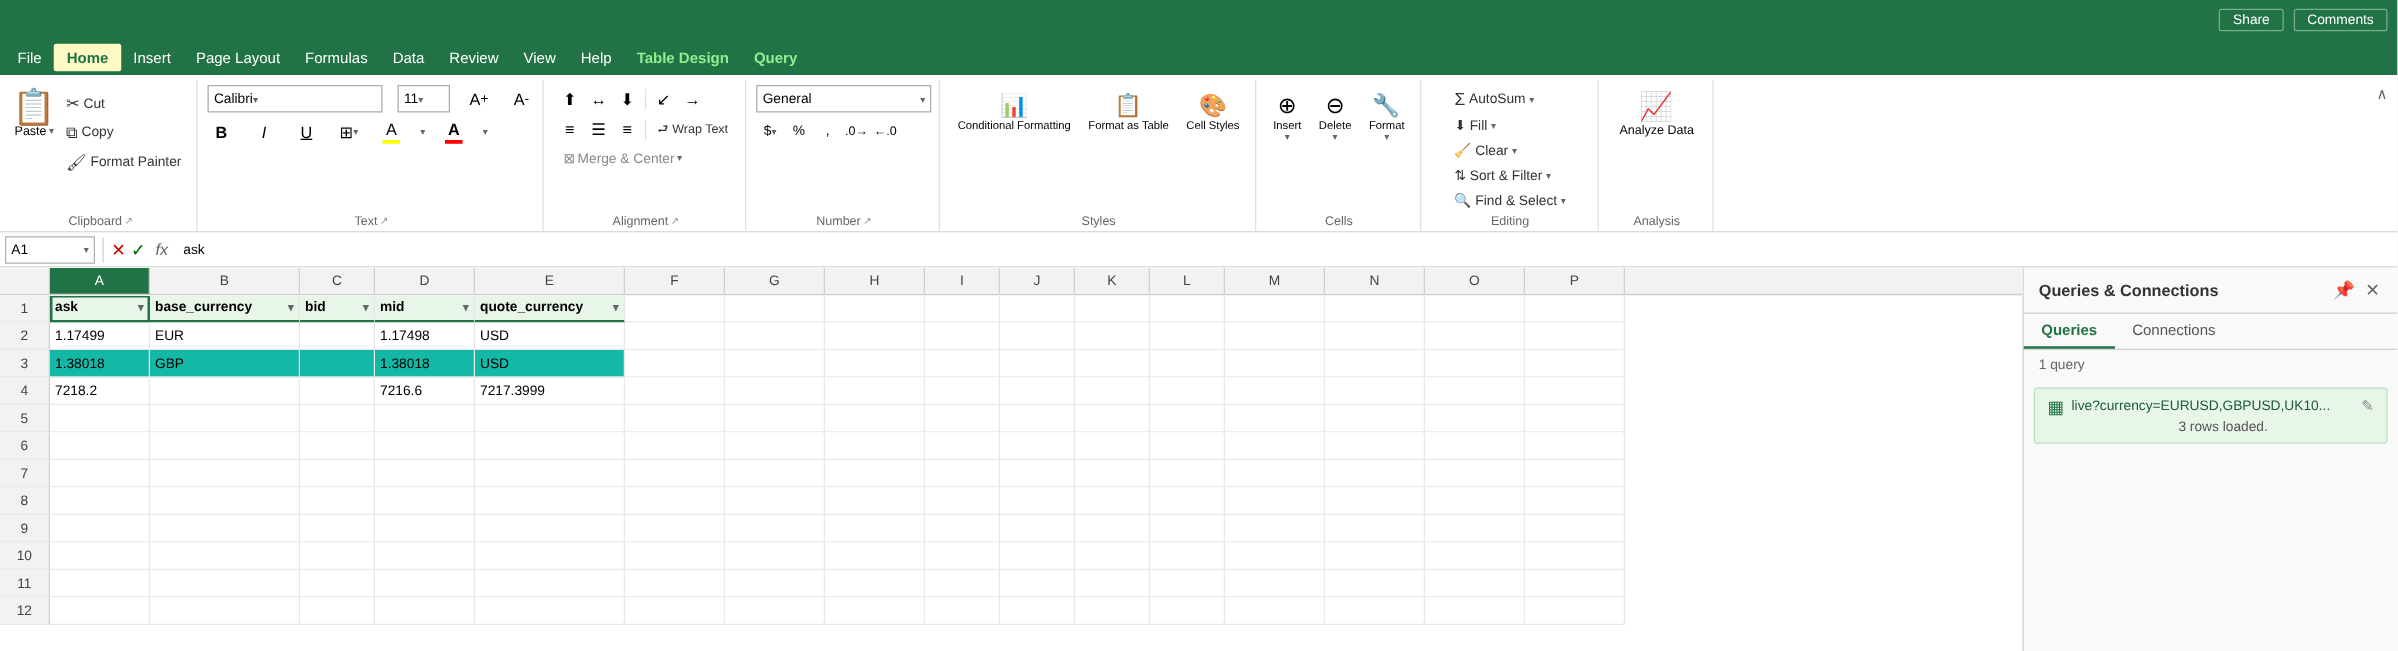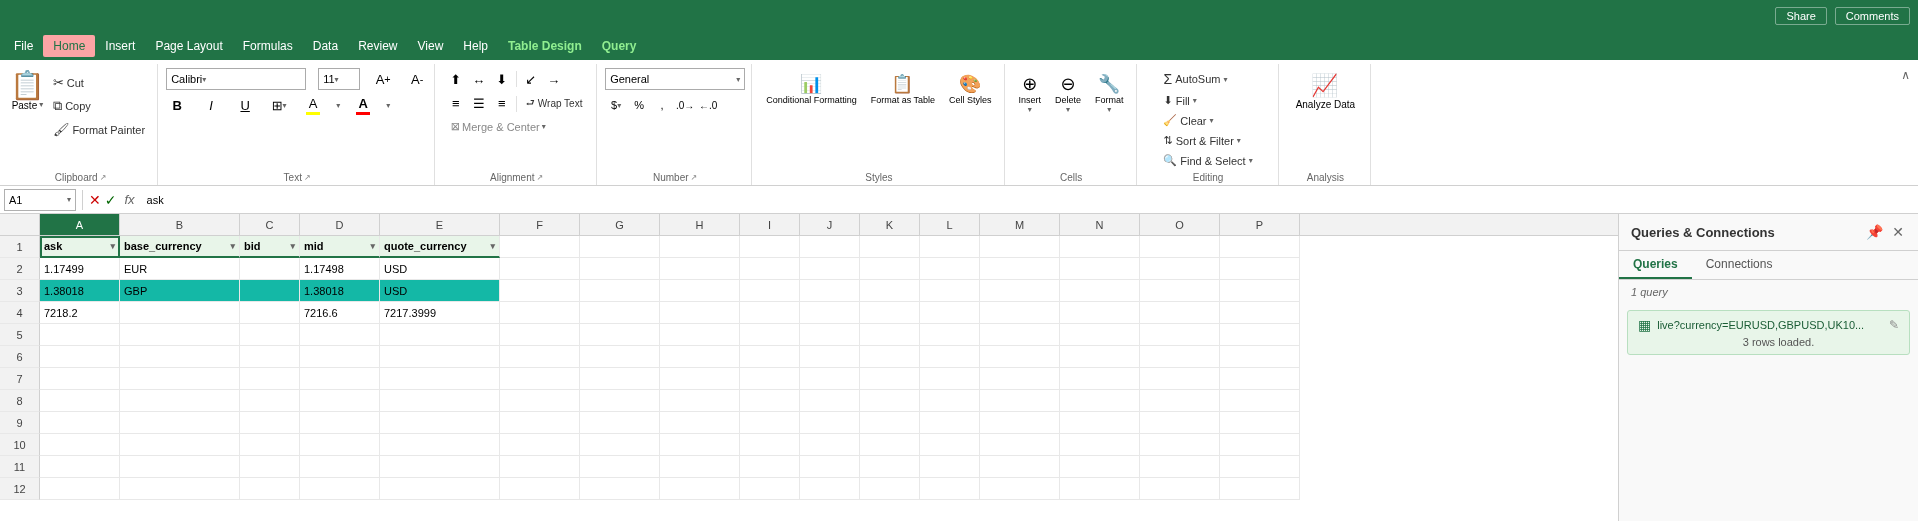--- a/index.html
+++ b/index.html
@@ -26,21 +26,21 @@
       align-items: center;
       padding: 0 4px;
       color: white;
     }
     .menu-item {
       padding: 4px 10px;
       cursor: pointer;
       font-size: 12px;
       border-radius: 2px;
     }
-    .menu-item.active { background: #fca5a5; color: #217346; font-weight: 400; }
+    .menu-item.active { background: #fef9c3; color: #217346; font-weight: 700; }
     .menu-item.green-text { color: #90ee90; font-weight: 700; }
 
     
     .ribbon {
       background: white;
       border-bottom: 1px solid #d0d0d0;
       display: flex;
       align-items: stretch;
       padding: 4px 4px 0;
       gap: 2px;
@@ -55,21 +55,20 @@
       min-width: fit-content;
       position: relative;
     }
     .ribbon-group:last-child { border-right: none; }
     .ribbon-group-label {
       font-size: 10px;
       color: #666;
       margin-top: auto;
       padding-top: 2px;
       display: flex;
-      align-items: center;
       gap: 2px;
       cursor: pointer;
     }
     .ribbon-group-label .expand-icon { font-size: 8px; color: #888; }
     .ribbon-controls { display: flex; align-items: center; gap: 2px; flex: 1; }
 
     .ribbon-btn-small {
       display: flex;
       align-items: center;
       gap: 3px;
@@ -310,21 +309,20 @@
     }
     .queries-tab.active { 
       border-bottom: 2px solid #217346; 
       color: #217346; 
       font-weight: 600;
     }
     .queries-count {
       font-size: 11px;
       color: #666;
       padding: 6px 12px;
-      font-style: italic;
     }
     .query-item {
       margin: 6px 8px;
       background: #e8f5e9;
       border: 1px solid #b8dfc0;
       border-radius: 3px;
       padding: 6px 10px;
       cursor: pointer;
     }
     .query-item-header {

